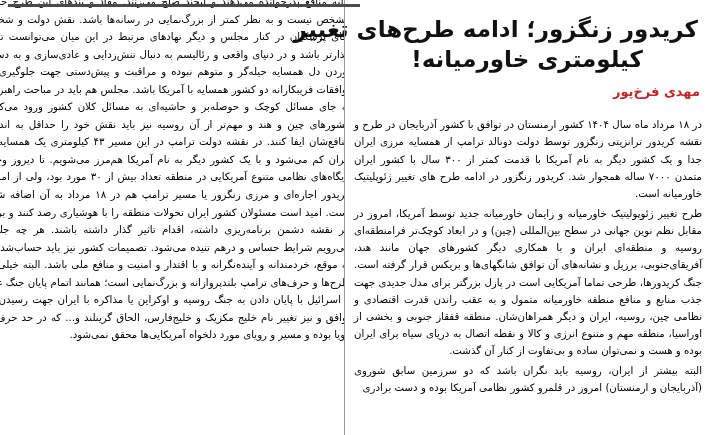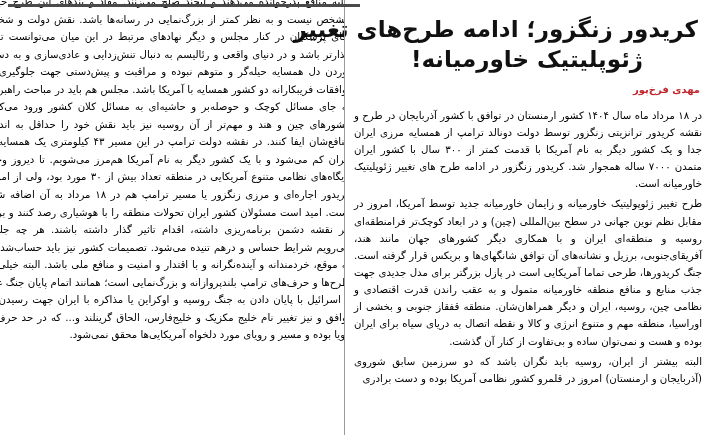--- a/index.html
+++ b/index.html
@@ -80,21 +80,21 @@
     letter-spacing: -0.4px;
   }
   .headline-line {
     display: block;
     white-space: nowrap;
   }
 
   
   .byline {
     margin: 9px 2px 3px 0;
-    font-size: 10px;
+    font-size: 13px;
     font-weight: bold;
     line-height: 1.2;
     text-align: right;
     color: #c0262b;
   }
 
   
   .body-text p {
     margin: 0 0 3px 0;
     font-size: 10.2px;
@@ -113,35 +113,35 @@
     font-size: 10.2px;
     line-height: 1.72;
   }
 
   
   .col-left .body-text {
     margin-top: -7px;
   }
 
   .col-right .body-text {
-    margin-top: 11px;
+    margin-top: 17px;
   }
 </style>
 </head>
 <body>
 
 <div class="page">
 
   <div class="columns">
 
     <div class="col col-right">
 
       <h1 class="headline">
         <span class="headline-line">کریدور زنگزور؛ ادامه طرح‌های تغییر</span>
-        <span class="headline-line">ژئوپلیتیک خاورمیانه!</span>
+        <span class="headline-line">کیلومتری خاورمیانه!</span>
       </h1>
 
       <div class="byline">مهدی فرخ‌پور</div>
 
       <div class="body-text">
         <p>در ۱۸ مرداد ماه سال ۱۴۰۴ کشور ارمنستان در توافق با کشور آذربایجان در طرح و نقشه کریدور ترانزیتی زنگزور توسط دولت دونالد ترامپ از همسایه مرزی ایران جدا و یک کشور دیگر به نام آمریکا با قدمت کمتر از ۳۰۰ سال با کشور ایران متمدن ۷۰۰۰ ساله همجوار شد. کریدور زنگزور در ادامه طرح های تغییر ژئوپلیتیک خاورمیانه است.</p>
         <p>طرح تغییر ژئوپولیتیک خاورمیانه و زایمان خاورمیانه جدید توسط آمریکا، امروز در مقابل نظم نوین جهانی در سطح بین‌المللی (چین) و در ابعاد کوچک‌تر فرامنطقه‌ای روسیه و منطقه‌ای ایران و با همکاری دیگر کشورهای جهان مانند هند، آفریقای‌جنوبی، برزیل و نشانه‌های آن توافق شانگهای‌ها و بریکس قرار گرفته است. جنگ کریدورها، طرحی تماما آمریکایی است در پازل بزرگتر برای مدل جدیدی جهت جذب منابع و منافع منطقه خاورمیانه متمول و به عقب راندن قدرت اقتصادی و نظامی چین، روسیه، ایران و دیگر همراهان‌شان. منطقه قفقاز جنوبی و بخشی از اوراسیا، منطقه مهم و متنوع انرژی و کالا و نقطه اتصال به دریای سیاه برای ایران بوده و هست و نمی‌توان ساده و بی‌تفاوت از کنار آن گذشت.</p>
         <p>البته بیشتر از ایران، روسیه باید نگران باشد که دو سرزمین سابق شوروی (آذربایجان و ارمنستان) امروز در قلمرو کشور نظامی آمریکا بوده و دست برادری</p>
       </div>
 

